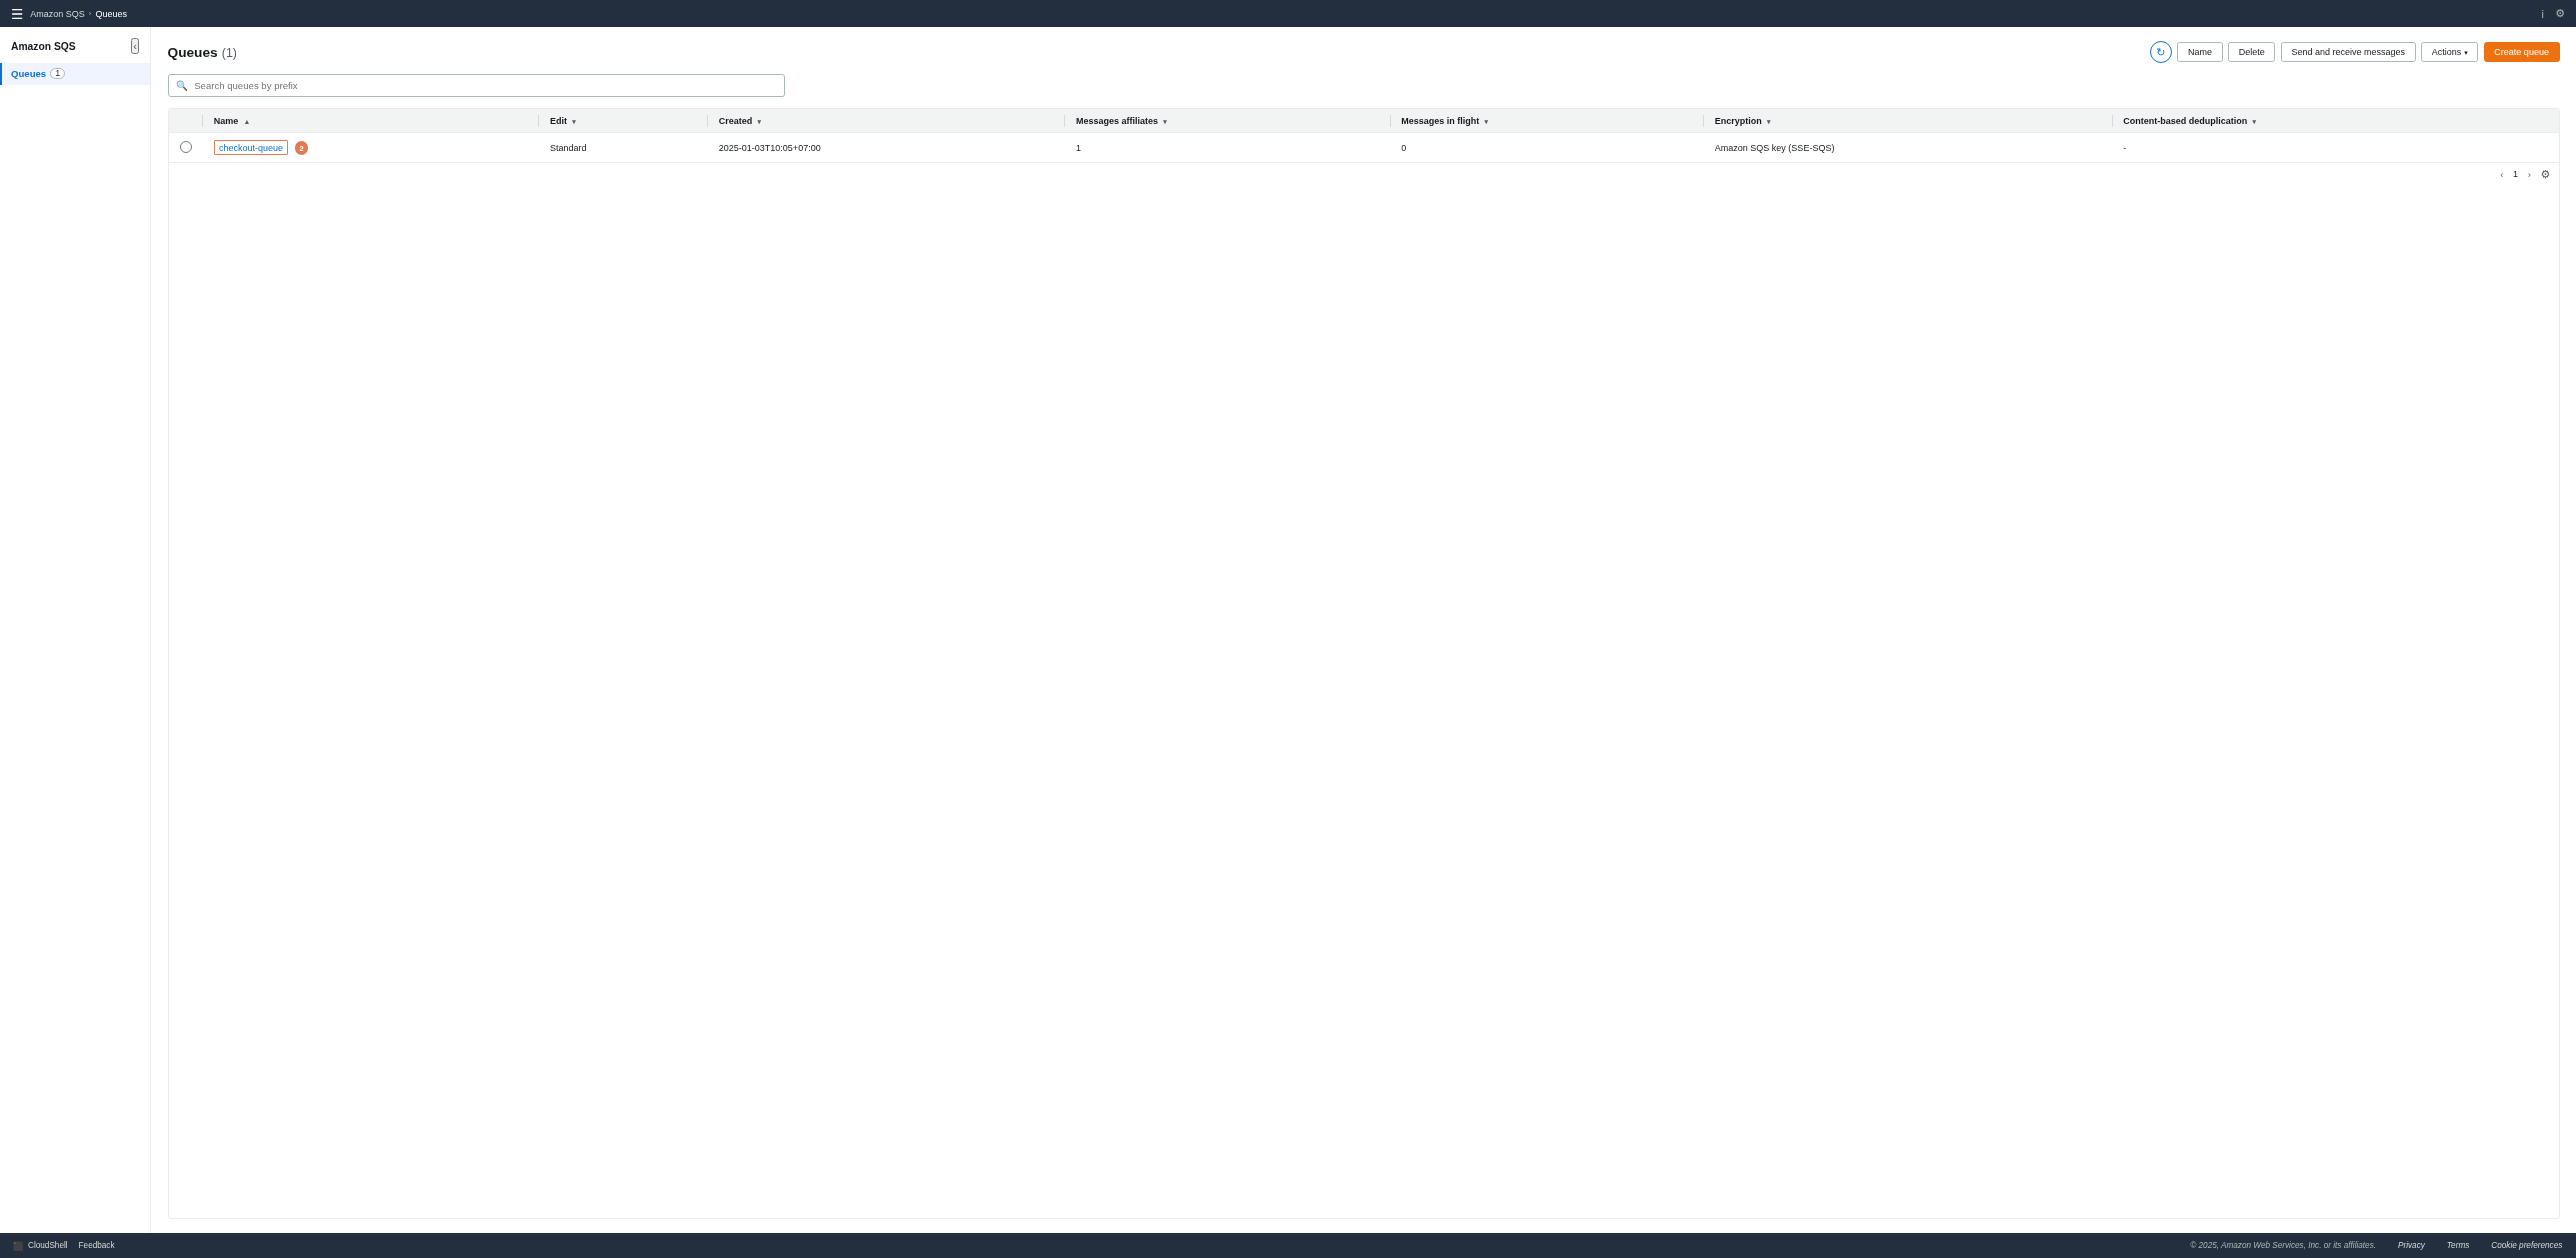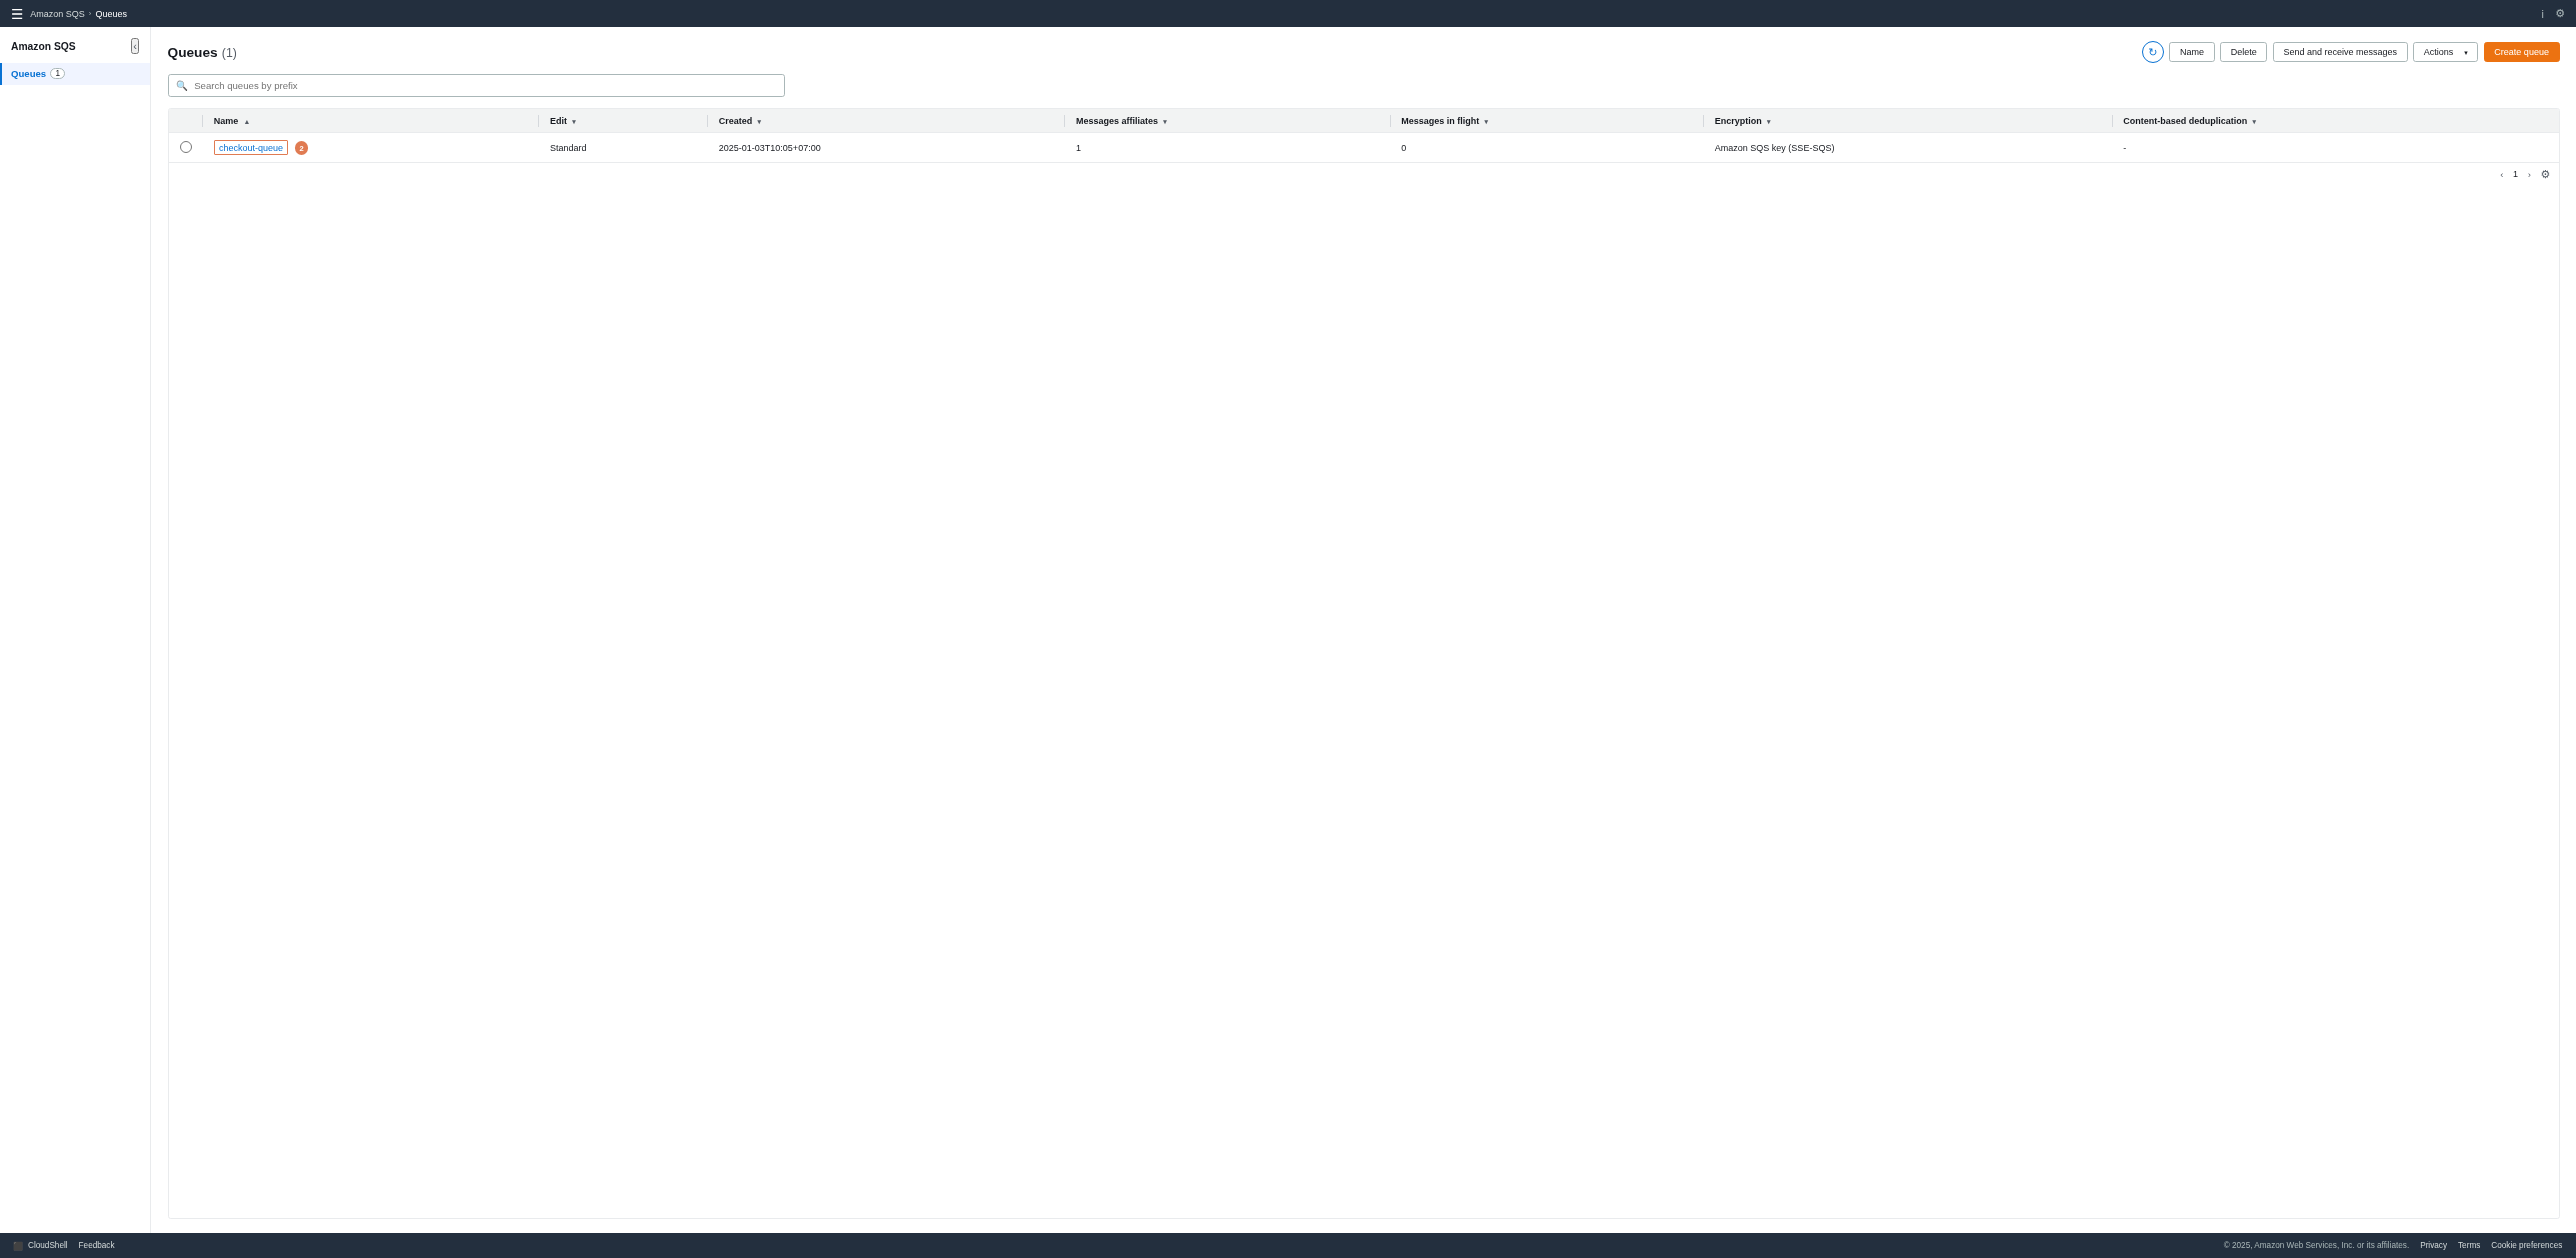--- a/index.html
+++ b/index.html
@@ -125,28 +125,28 @@
     .pagination-num { font-size: 9px; color: #16191f; font-weight: 500; }
     .settings-icon-btn { background: none; border: none; cursor: pointer; color: #545b64; font-size: 11px; }
 
     
     .app-footer {
       background: #232f3e; color: #aab7b8; font-size: 8.2px;
       display: flex; align-items: center; justify-content: space-between;
       padding: 0 13.7px; height: 25px; flex-shrink: 0;
     }
     .footer-left { display: flex; align-items: center; gap: 11px; }
-    .footer-right { display: flex; align-items: flex-end; gap: 11px; }
+    .footer-right { display: flex; align-items: flex-end; gap: 22px; font-style: italic; }
     .footer-link { color: #d5dbdb; text-decoration: none; cursor: pointer; }
     .cloudshell-btn { display: flex; align-items: center; gap: 4.1px; cursor: pointer; color: #d5dbdb; font-size: 8.2px; }
 
     
     .row-check { width: 12.3px; height: 12.3px; accent-color: #0972d3; cursor: pointer; }
 
-    .actions-dropdown { display: flex; align-items: flex-end; gap: 11px; }
+    .actions-dropdown { display: flex; align-items: flex-end; gap: 3px; }
     .dropdown-arrow { font-size: 6.9px; }
   </style>
 </head>
 <body>
 
 <div class="top-nav">
   <div class="top-nav-left">
     <span class="top-nav-menu">☰</span>
     <div class="top-nav-breadcrumb">
       <a>Amazon SQS</a>

